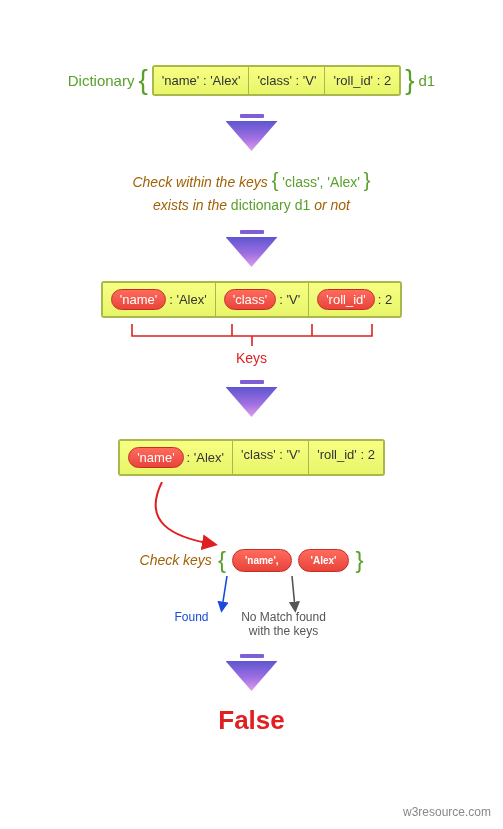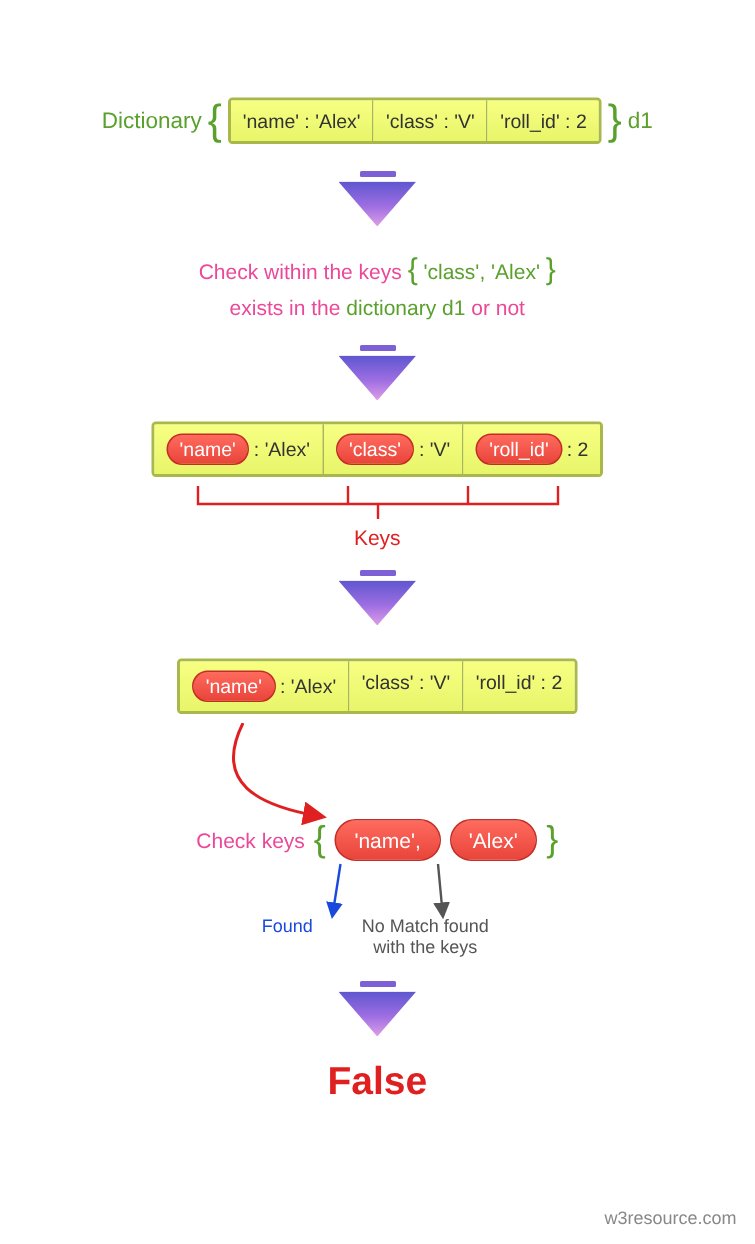--- a/index.html
+++ b/index.html
@@ -65,21 +65,21 @@
     background: linear-gradient(180deg, #5e56cf 0%, #9e6ee2 55%, #dd9ee8 100%);
     clip-path: polygon(0 0, 100% 0, 50% 100%);
   }
 
   .check-text {
     text-align: center;
     font-size: 14px;
     margin: 6px 0;
     line-height: 1.5;
   }
-  .blue { color: #ec4899; }
+  .blue { color: #a16207; font-style: italic; }
   .green { color: #5aa02c; }
 
   .dict-row2 {
     display: flex;
     align-items: center;
     justify-content: center;
     margin: 6px 0;
     position: relative;
   }
 
@@ -111,21 +111,22 @@
     gap: 6px;
     margin-top: 18px;
   }
   .pill {
     display: inline-block;
     background: linear-gradient(180deg, #ff6b5e 0%, #e9443a 100%);
     border: 1px solid #c22d25;
     border-radius: 14px;
     padding: 5px 12px;
     color: #ffffff;
-    font-size: 14px;
+    font-size: 10px;
+    font-weight: bold;
   }
 
   .search-results {
     display: flex;
     gap: 30px;
     margin-top: 30px;
     align-items: flex-start;
   }
   .result-col {
     display: flex;

